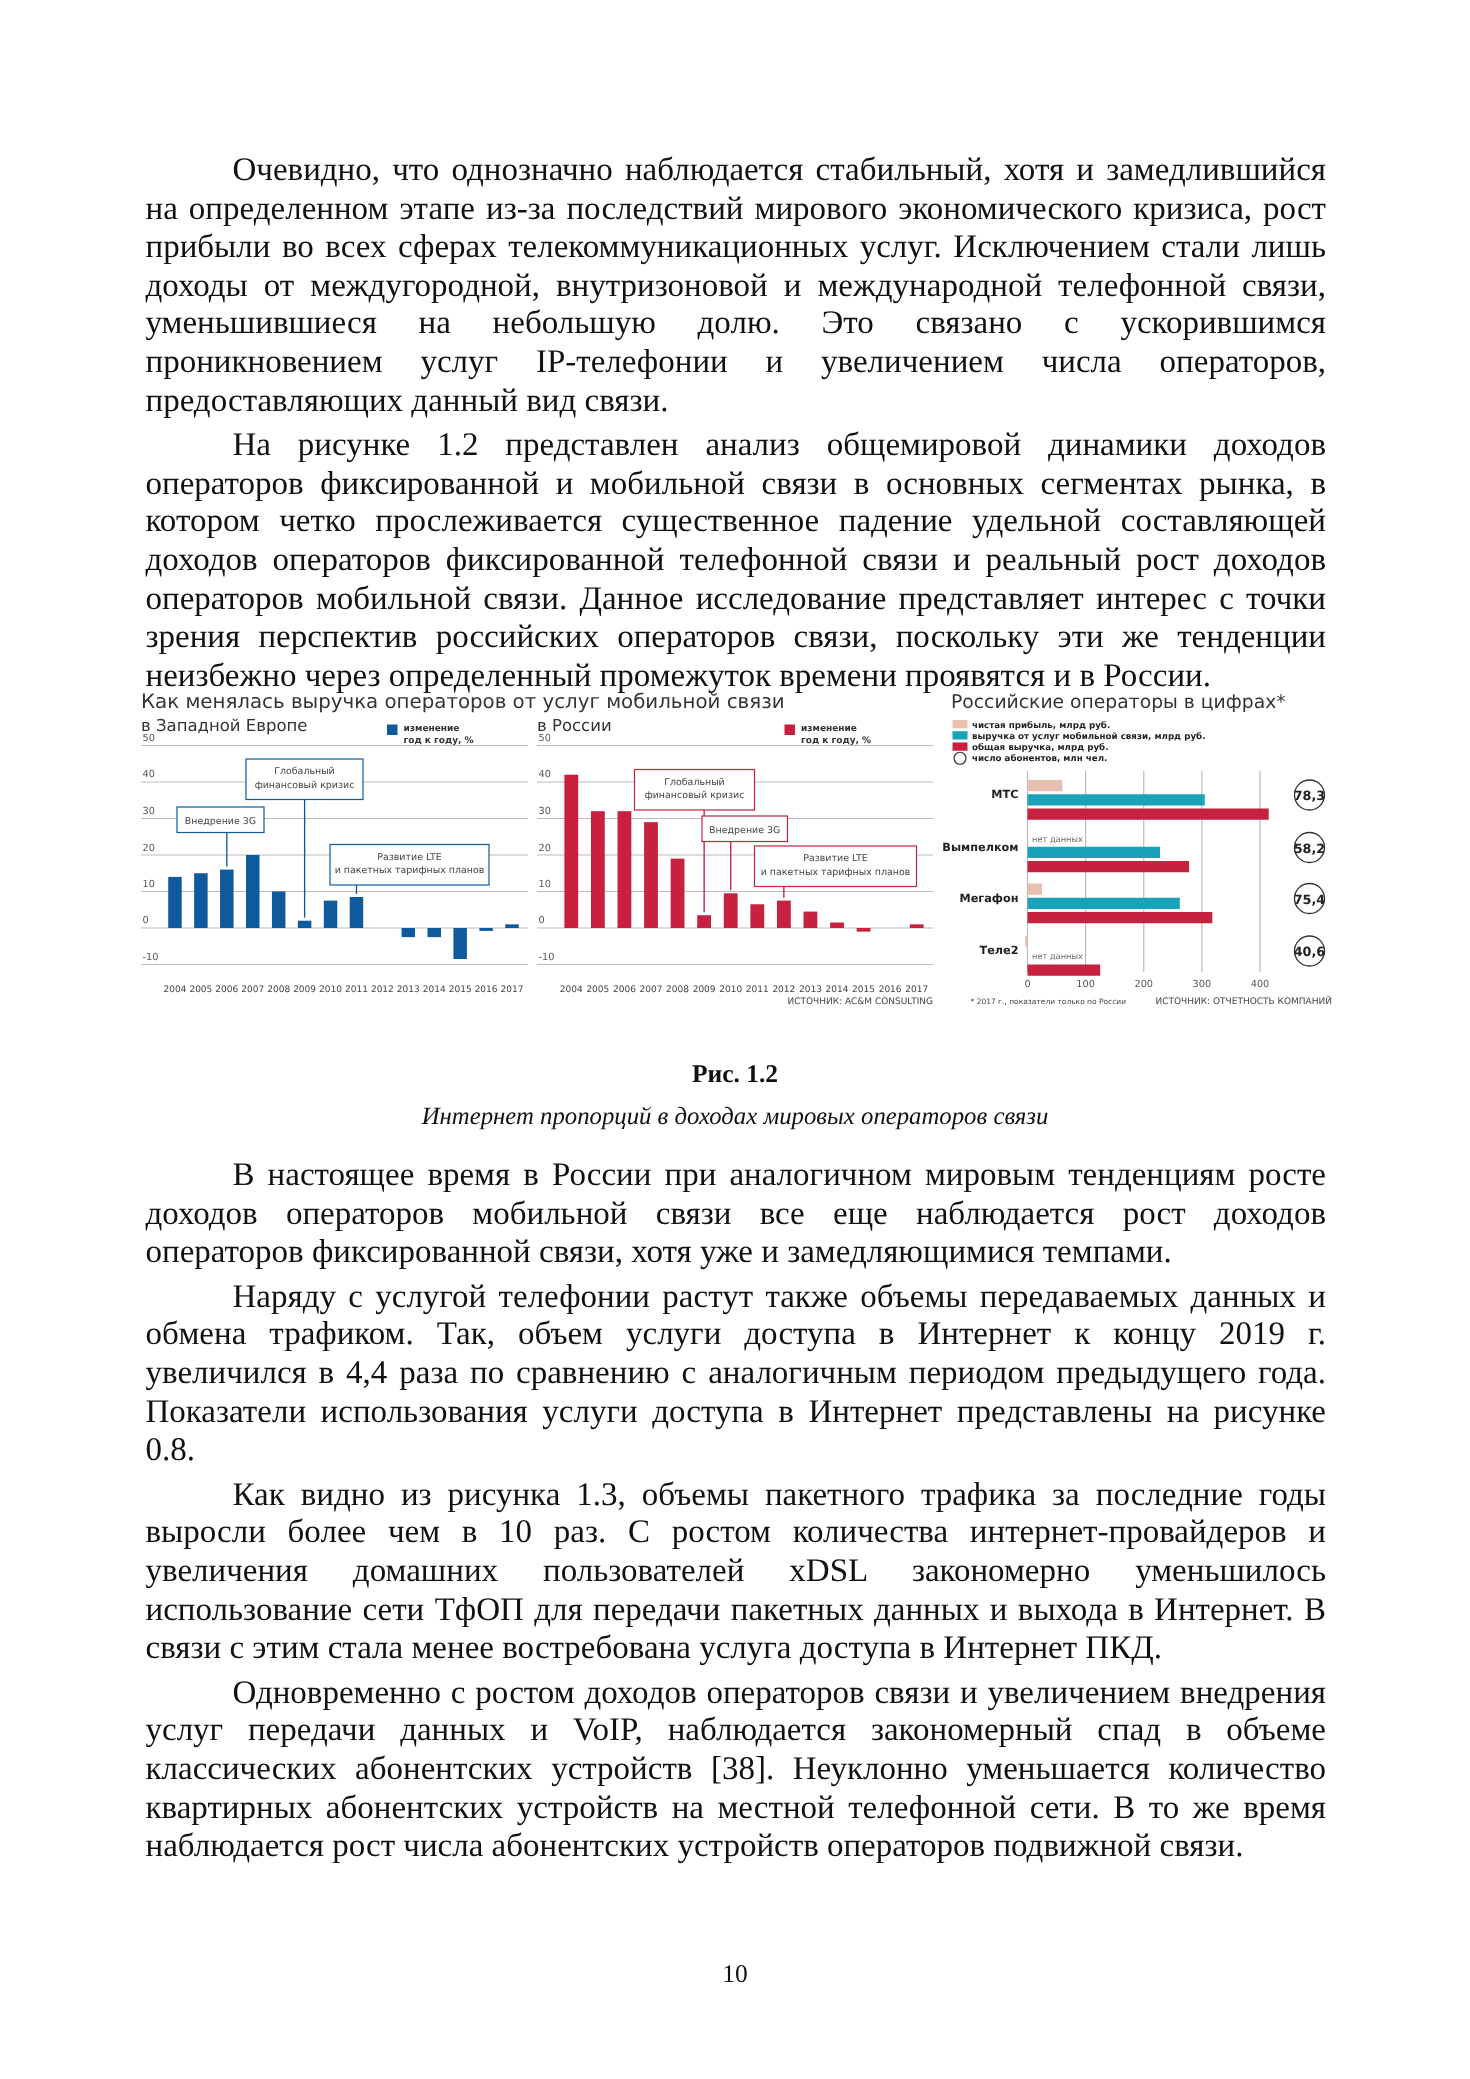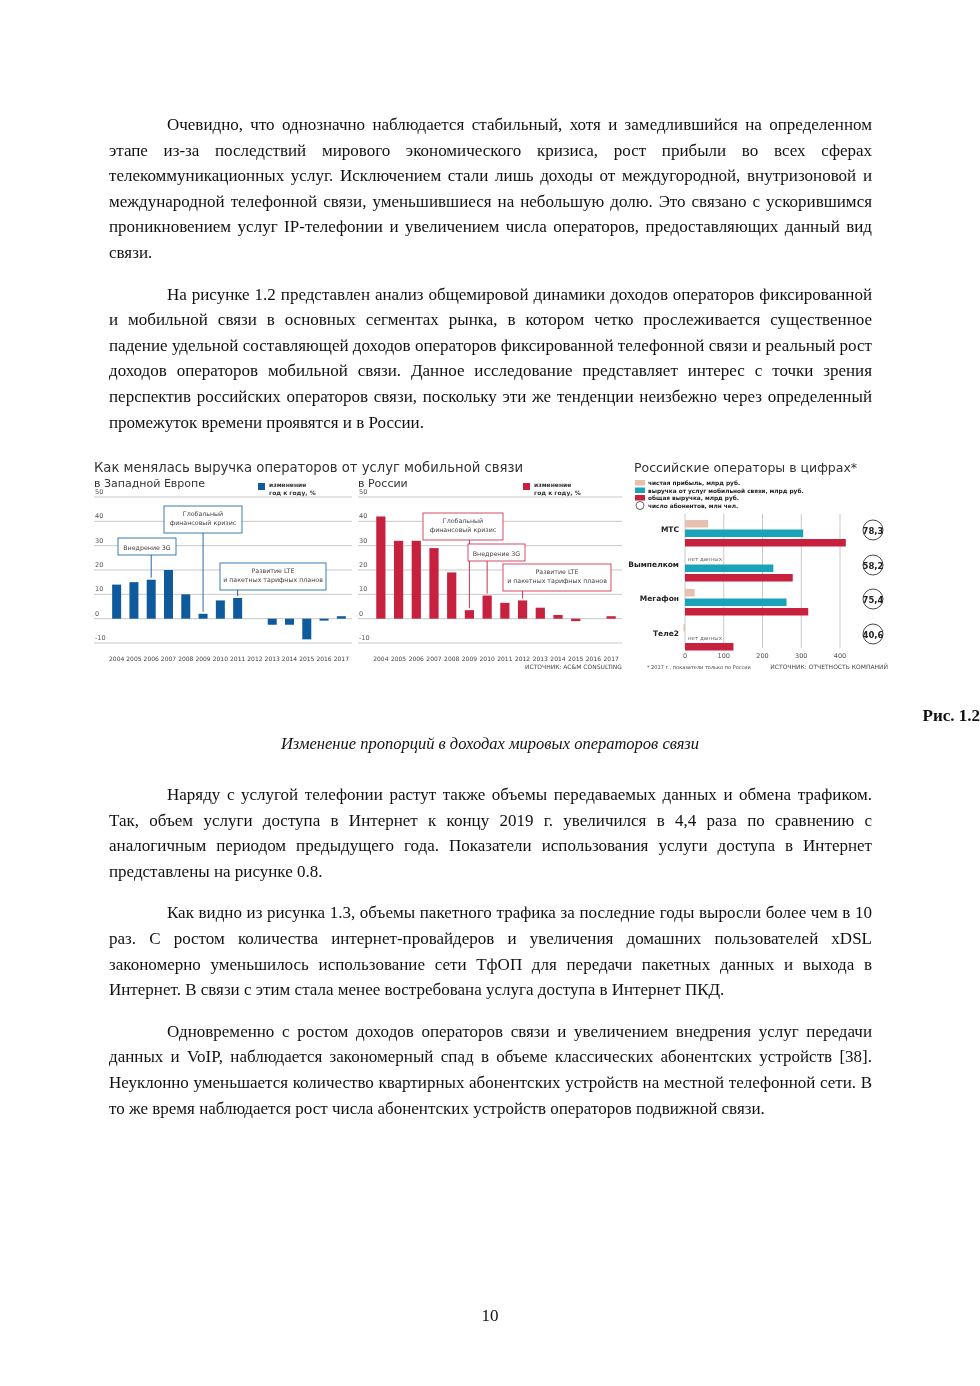--- a/index.html
+++ b/index.html
@@ -1,21 +1,21 @@
 <!DOCTYPE html>
 <html><head>
 <meta charset="utf-8">
 <style>
   html, body { margin:0; padding:0; background:#fff; }
   body { width:980px; height:1386px; position:relative; overflow:hidden; font-family:"Liberation Serif", serif; color:#111; }
   .page { position:absolute; left:93px; top:96px; width:795px; }
-  p.para { margin:16px; font-size:17px; line-height:25.6px; text-align:justify; text-indent:58px; }
+  p.para { margin:4px; font-size:22px; line-height:25.6px; text-align:justify; text-indent:58px; }
   .figure { position:absolute; left:90px; top:456px; width:800px; height:220px; font-family:"DejaVu Sans", sans-serif; }
   .figure svg { position:absolute; left:0; top:0; }
-  .cap-num { position:absolute; left:0; width:980px; top:706px; text-align:right; font-weight:bold; font-size:17px; font-family:"Liberation Serif", serif; }
+  .cap-num { position:absolute; left:0; width:980px; top:706px; text-align:center; font-weight:bold; font-size:17px; font-family:"Liberation Serif", serif; }
   .cap-title { position:absolute; left:0; width:980px; top:734px; text-align:center; font-style:italic; font-size:16.5px; font-family:"Liberation Serif", serif; }
   .page2 { position:absolute; left:93px; top:766px; width:795px; }
   .pagenum { position:absolute; left:0; width:980px; top:1306px; text-align:center; font-size:17px; }
 </style>
 </head>
 <body>
 
 <div class="page">
   <p class="para">Очевидно, что однозначно наблюдается стабильный, хотя и замедлившийся на определенном этапе из-за последствий мирового экономического кризиса, рост прибыли во всех сферах телекоммуникационных услуг. Исключением стали лишь доходы от междугородной, внутризоновой и международной телефонной связи, уменьшившиеся на небольшую долю. Это связано с ускорившимся проникновением услуг IP-телефонии и увеличением числа операторов, предоставляющих данный вид связи.</p>
   <p class="para">На рисунке 1.2 представлен анализ общемировой динамики доходов операторов фиксированной и мобильной связи в основных сегментах рынка, в котором четко прослеживается существенное падение удельной составляющей доходов операторов фиксированной телефонной связи и реальный рост доходов операторов мобильной связи. Данное исследование представляет интерес с точки зрения перспектив российских операторов связи, поскольку эти же тенденции неизбежно через определенный промежуток времени проявятся и в России.</p>
@@ -179,21 +179,22 @@
       <text x="598" y="183.5" font-size="5.5" fill="#666" font-family="&quot;DejaVu Sans&quot;, sans-serif">нет данных</text>
       <rect x="595" y="187" width="48.4375" height="7.5" fill="#c8203f"></rect>
       <circle cx="783" cy="178" r="10" fill="#fff" stroke="#333" stroke-width="0.9"></circle>
       <text x="783" y="181.5" font-size="8.5" fill="#222" text-anchor="middle" font-weight="bold" font-family="&quot;DejaVu Sans&quot;, sans-serif">40,6</text>
       <text x="557" y="213" font-size="5" fill="#444" font-family="&quot;DejaVu Sans&quot;, sans-serif">* 2017 г., показатели только по России</text>
       <text x="798" y="213" font-size="6" fill="#444" text-anchor="end" font-family="&quot;DejaVu Sans&quot;, sans-serif">ИСТОЧНИК: ОТЧЕТНОСТЬ КОМПАНИЙ</text>
     </svg>
 </div>
 
 <div class="cap-num">Рис. 1.2</div>
-<div class="cap-title">Изменение пропорций в доходах мировых операторов связи</div>
+<div class="cap-title">Интернет пропорций в доходах мировых операторов связи</div>
 
 <div class="page2">
+  <p class="para">В настоящее время в России при аналогичном мировым тенденциям росте доходов операторов мобильной связи все еще наблюдается рост доходов операторов фиксированной связи, хотя уже и замедляющимися темпами.</p>
   <p class="para">Наряду с услугой телефонии растут также объемы передаваемых данных и обмена трафиком. Так, объем услуги доступа в Интернет к концу 2019 г. увеличился в 4,4 раза по сравнению с аналогичным периодом предыдущего года. Показатели использования услуги доступа в Интернет представлены на рисунке 0.8.</p>
   <p class="para">Как видно из рисунка 1.3, объемы пакетного трафика за последние годы выросли более чем в 10 раз. С ростом количества интернет-провайдеров и увеличения домашних пользователей xDSL закономерно уменьшилось использование сети ТфОП для передачи пакетных данных и выхода в Интернет. В связи с этим стала менее востребована услуга доступа в Интернет ПКД.</p>
   <p class="para">Одновременно с ростом доходов операторов связи и увеличением внедрения услуг передачи данных и VoIP, наблюдается закономерный спад в объеме классических абонентских устройств [38]. Неуклонно уменьшается количество квартирных абонентских устройств на местной телефонной сети. В то же время наблюдается рост числа абонентских устройств операторов подвижной связи.</p>
 </div>
 
 <div class="pagenum">10</div>
 
 </body></html>

